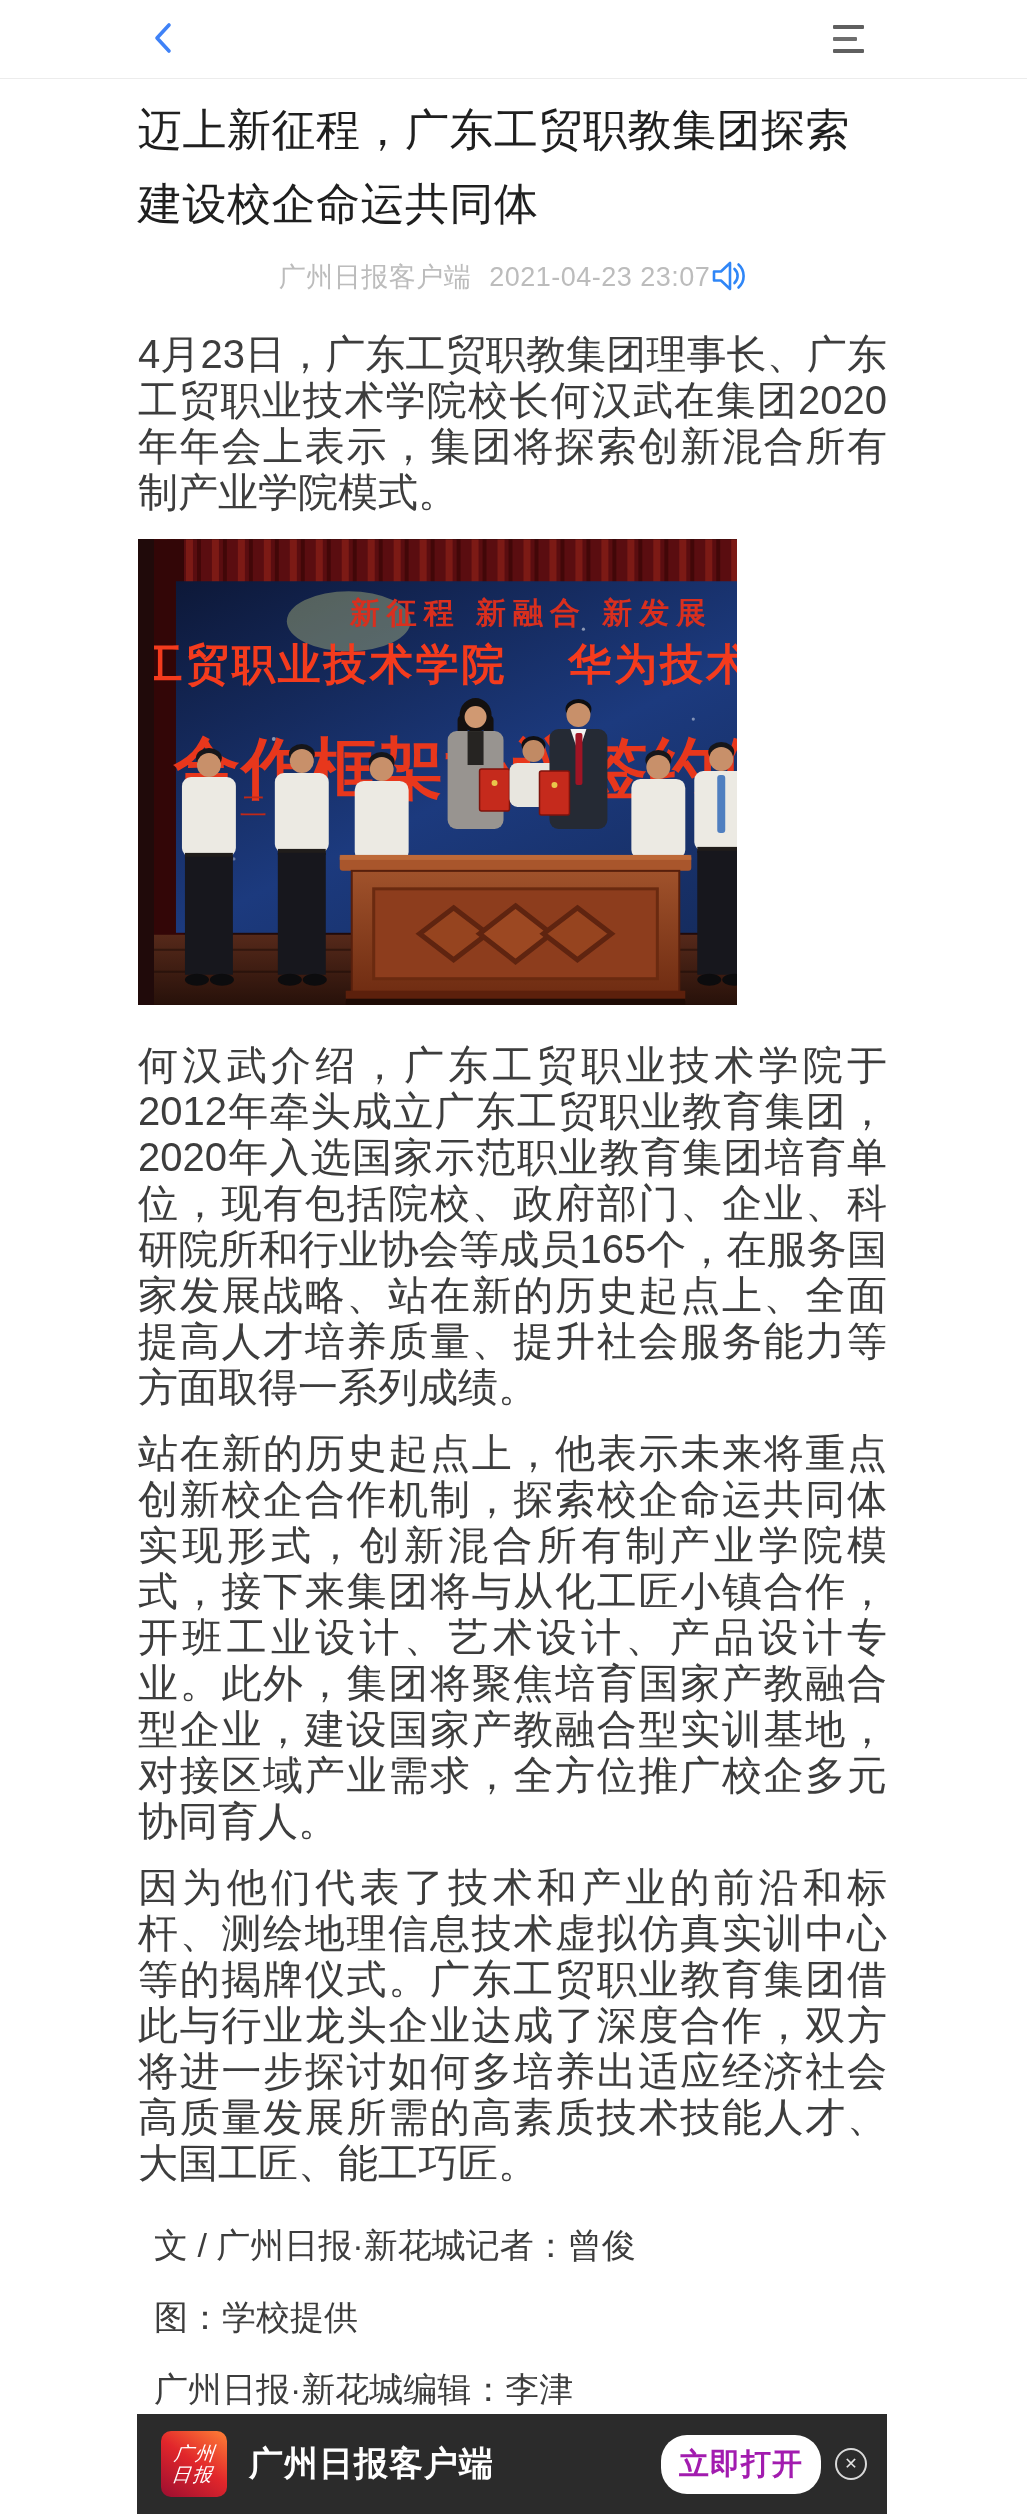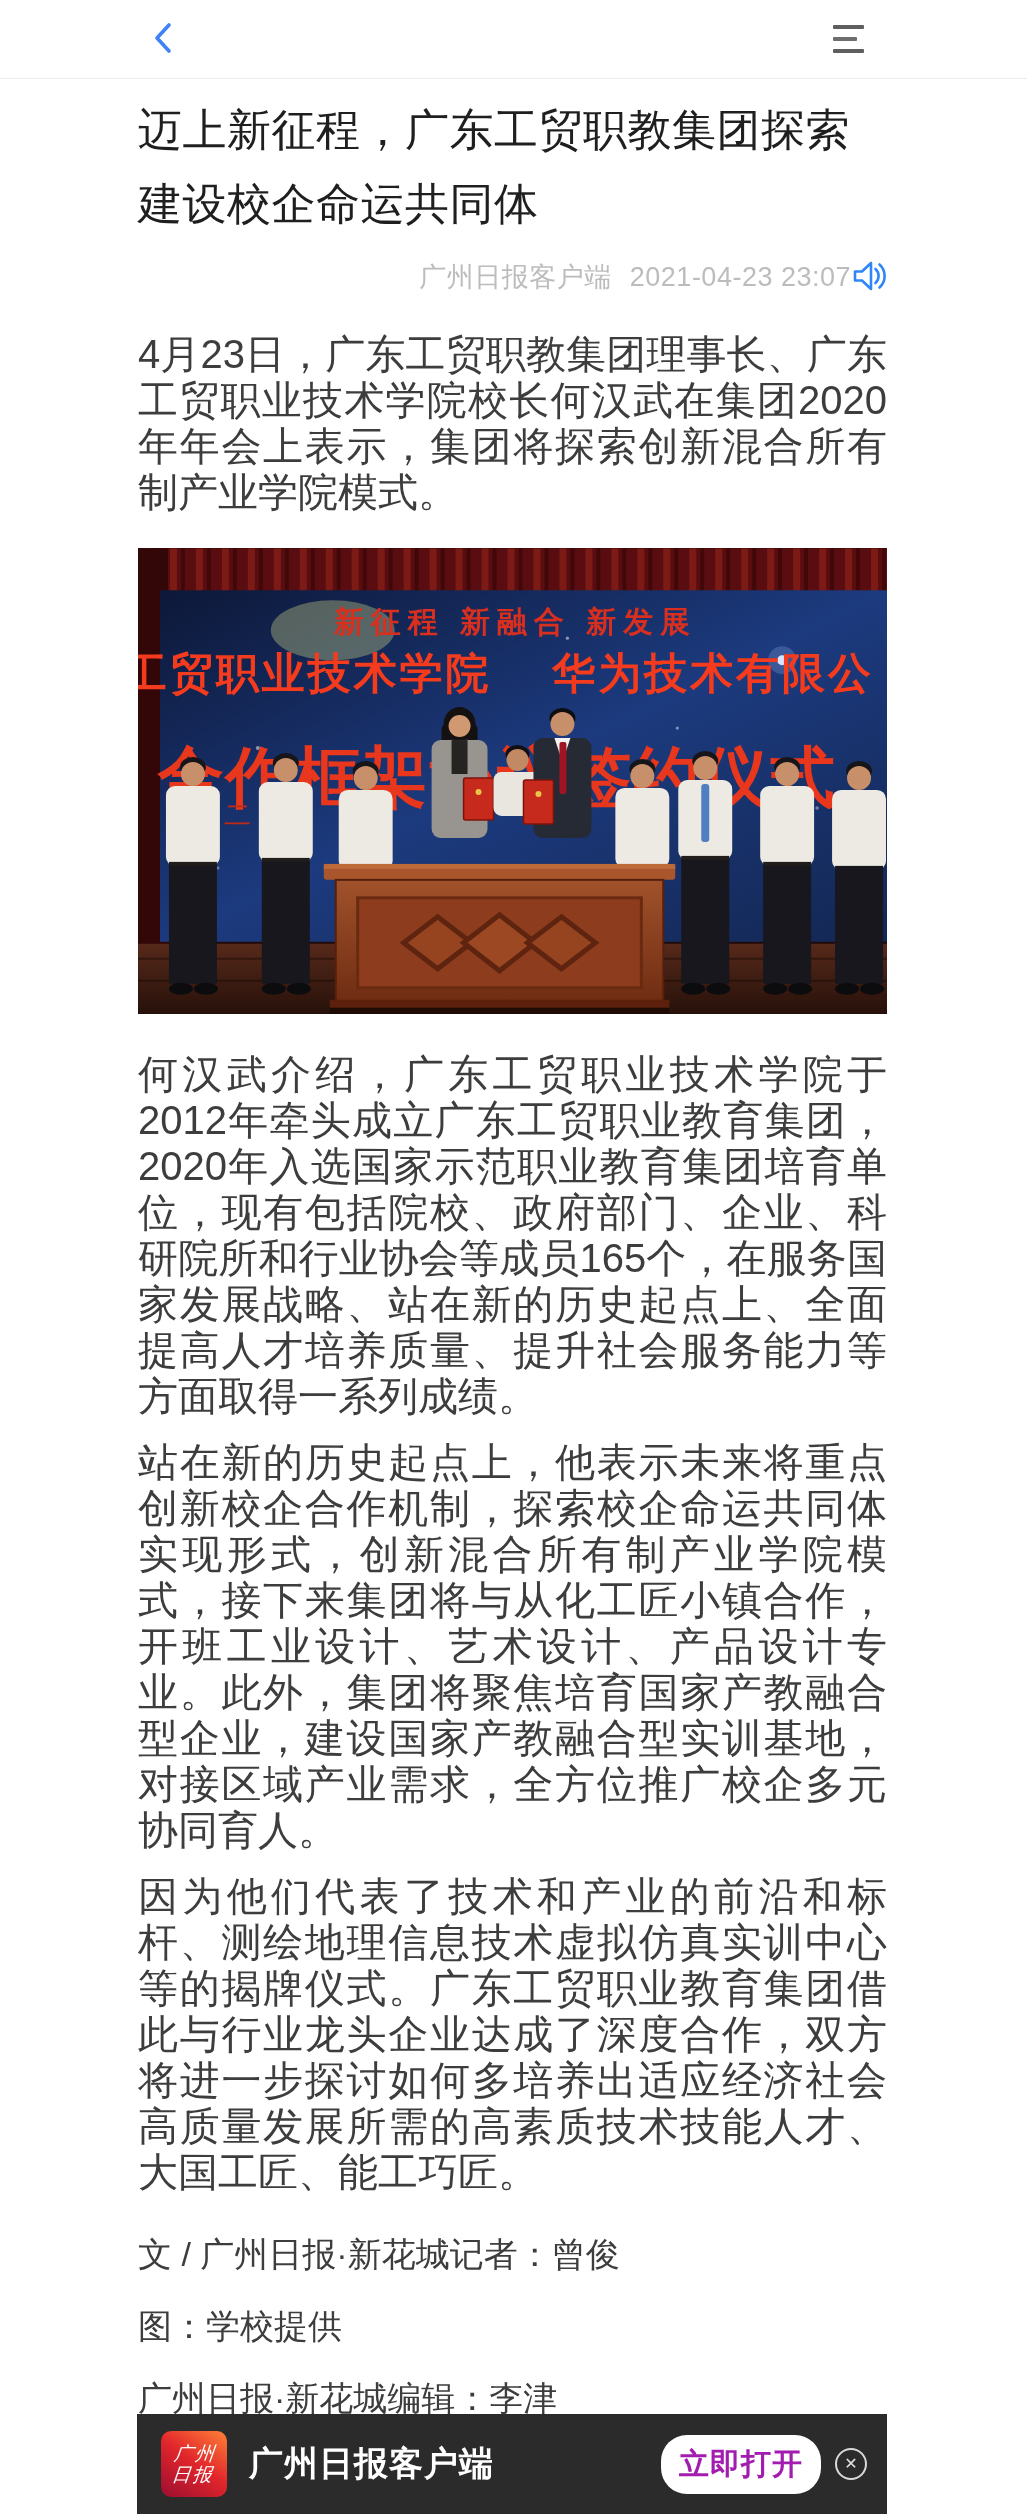--- a/index.html
+++ b/index.html
@@ -12,29 +12,29 @@
   .icon-btn { background:none; border:none; cursor:pointer; display:flex; align-items:center; justify-content:center; padding:0; }
   .menu-icon { display:flex; flex-direction:column; gap:8px; align-items:flex-start; }
   .menu-icon span { display:block; height:4px; background:#5f5f5f; border-radius:1px; }
   .menu-icon .l1 { width:31px; }
   .menu-icon .l2 { width:24px; background:#6e6e6e; }
   .menu-icon .l3 { width:31px; }
 
   
   .content { padding:0 140px 0 138px; }
   h1.title { margin:14px 0 0; font-size:44px; line-height:74px; font-weight:400; color:#1f1f1f; letter-spacing:0.5px; }
-  .meta { margin-top:18px; height:36px; display:flex; align-items:center; justify-content:flex-end; }
+  .meta { margin-top:18px; height:36px; display:flex; align-items:center; justify-content:center; }
   .meta-left { font-size:27px; color:#bcbcbc; letter-spacing:0.5px; }
   .meta-left .src { margin-right:10px; }
 
   article { margin-top:36px; }
   p.para { font-size:40px; line-height:46px; color:#3d3d3d; text-align:justify; margin:0 0 20px; }
-  figure.photo { margin:33px 0 37px; width:749px; height:466px; overflow:hidden; background:#200a0a; }
-
-  .credits { margin-top:36px; }
+  figure.photo { margin:24px 0 37px; width:599px; height:466px; overflow:hidden; background:#200a0a;padding-left:16px; }
+
+  .credits { margin-top:36px;margin-left:16px; }
   .credits p { font-size:34px; line-height:46px; color:#3d3d3d; margin:0 0 26px; }
 
   
   .like-section { margin-top:16px; text-align:center; }
   .like-btn { width:46px; height:46px; border:2px solid #e5e5e5; border-radius:50%; background:#fff; display:inline-flex; align-items:center; justify-content:center; cursor:pointer; }
   .like-label { margin-top:10px; font-size:26px; color:#4d4d4d; }
 
   
   .app-banner { position:absolute; left:137px; right:140px; bottom:0; height:100px; background:#2b2b2b; display:flex; align-items:center; padding:0 20px 0 24px; }
   .app-icon { width:66px; height:66px; border-radius:10px; background:linear-gradient(215deg,#ff8136 0%,#e1262b 48%,#9c0e31 100%); display:flex; align-items:center; justify-content:center; flex-shrink:0; }

